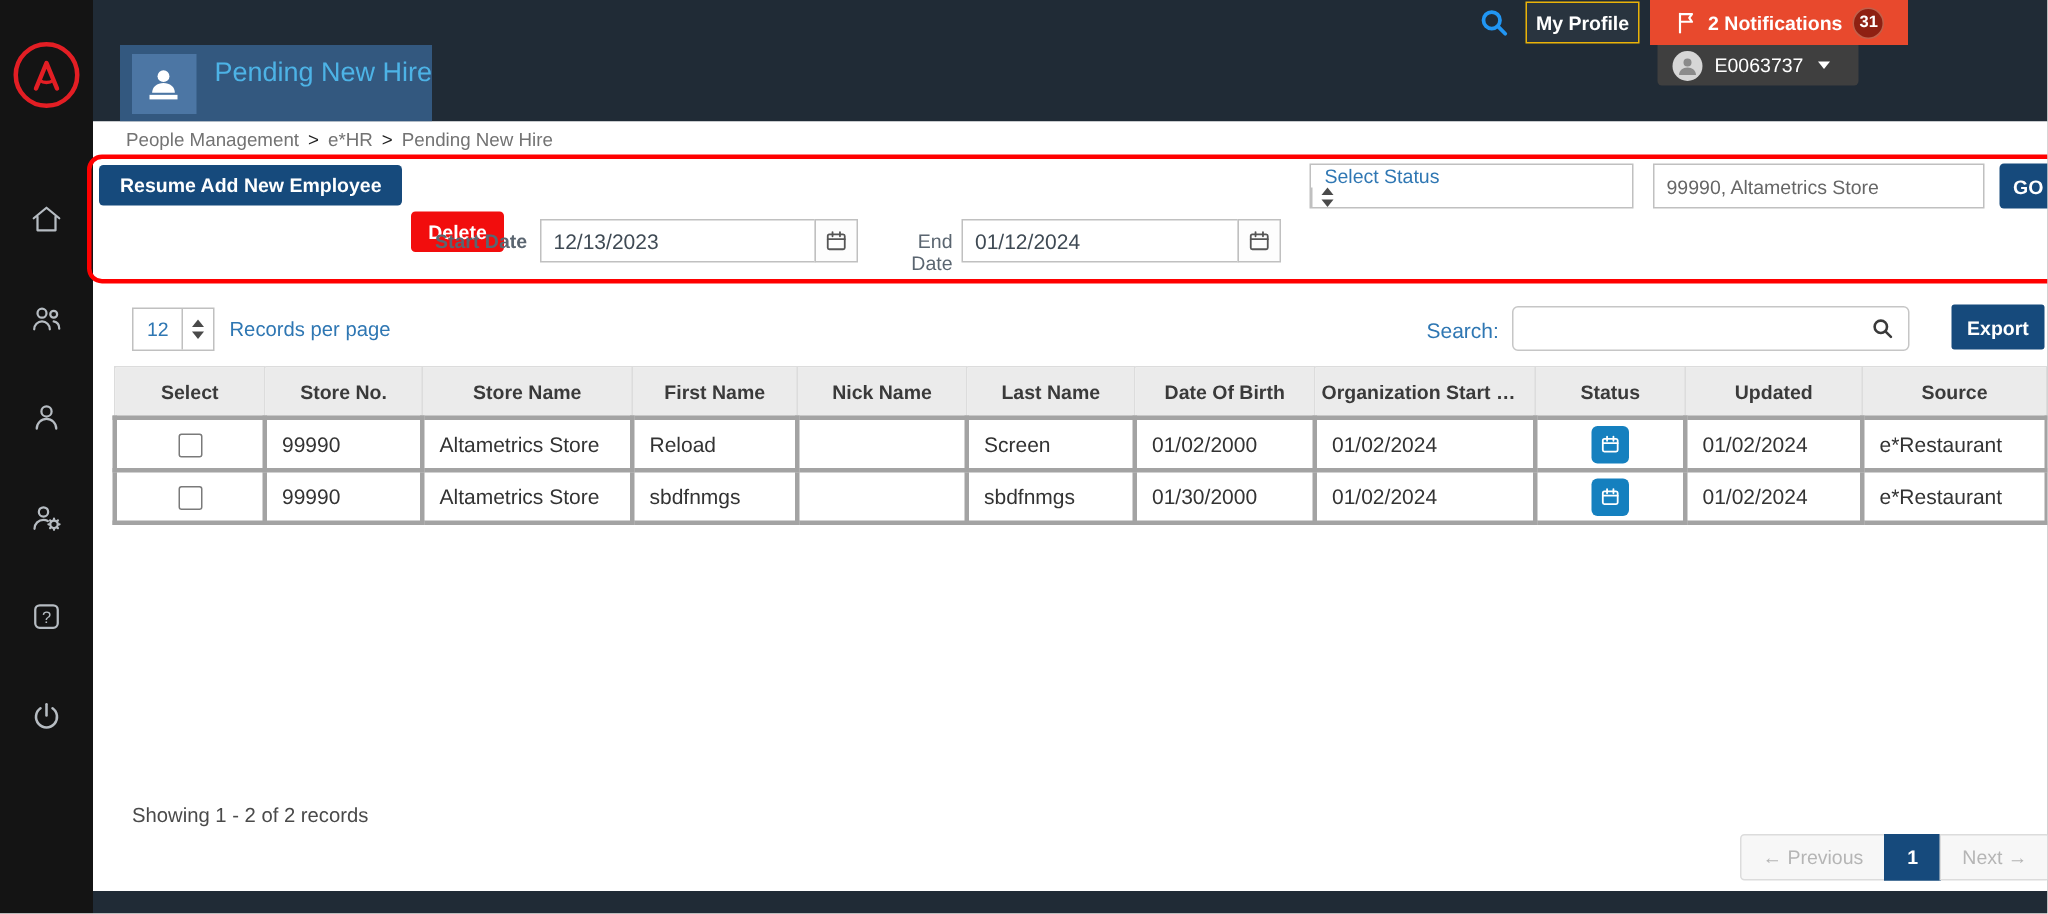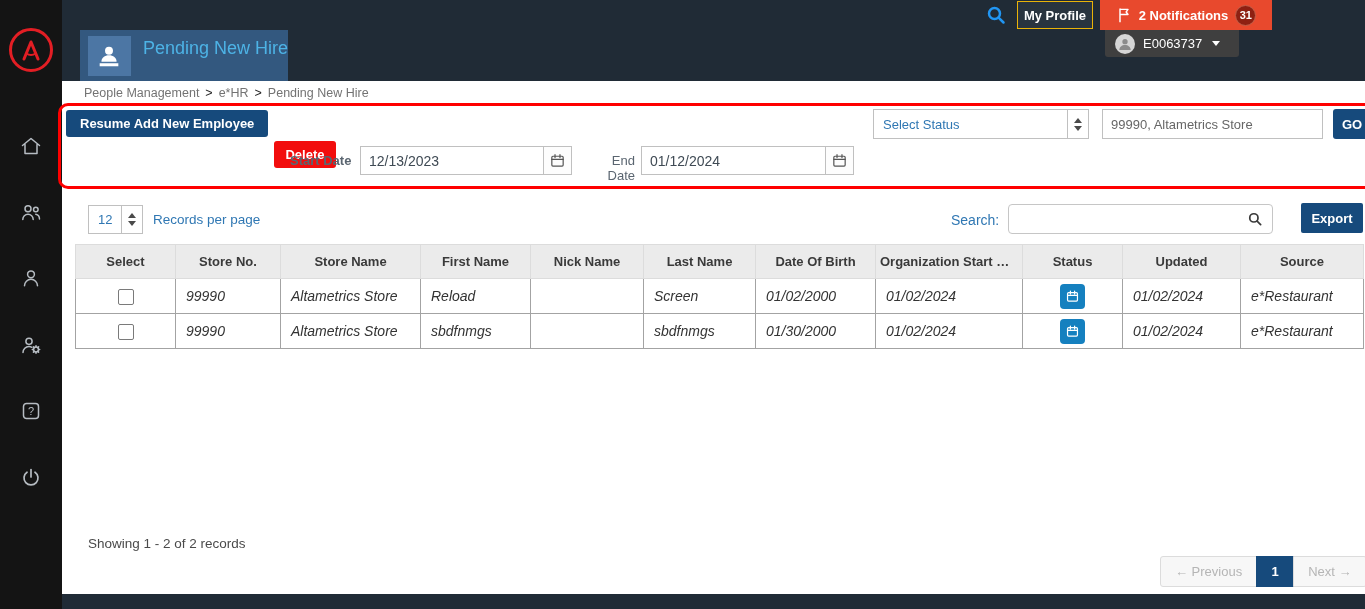--- a/index.html
+++ b/index.html
@@ -59,36 +59,36 @@
   #inp-end   { left: 641px; top: 146px; width: 185px; }
   .cal-btn { position: absolute; top: 146px; width: 29px; height: 29px; border: 1px solid #c0c0c0; background: #fdfdfd;
              display: flex; align-items: center; justify-content: center; cursor: pointer; }
   #cal-start { left: 543px; }
   #cal-end   { left: 825px; }
   .select { position: absolute; background: #fff; border: 1px solid #c0c0c0; display: flex; align-items: stretch; cursor: pointer; }
   .sel-value { flex: 1; display: flex; align-items: center; padding-left: 9px; font-size: 13px; color: #2f77b3; white-space: nowrap; overflow: hidden; }
   .spin { width: 21px; border-left: 1px solid #c0c0c0; display: flex; flex-direction: column; align-items: center; justify-content: center; gap: 3px; }
   .tri-up   { width: 0; height: 0; border-left: 4px solid transparent; border-right: 4px solid transparent; border-bottom: 5px solid #4a4a4a; }
   .tri-down { width: 0; height: 0; border-left: 4px solid transparent; border-right: 4px solid transparent; border-top: 5px solid #4a4a4a; }
-  #sel-status { left: 873px; top: 109px; width: 216px; height: 30px; }
+  #sel-status { left: 873px; top: 109px; width: 216px; height: 30px; flex-direction: column; }
   #inp-store  { left: 1102px; top: 109px; width: 221px; height: 30px; font-size: 13px; color: #666; }
   
   #sel-perpage { left: 88px; top: 205px; width: 55px; height: 29px; justify-content: space-between; }
   #lbl-records { position: absolute; left: 153px; top: 212px; font-size: 13.5px; color: #2f77b3; }
   #lbl-search  { position: absolute; left: 951px; top: 212px; font-size: 14px; color: #2f77b3; }
   .search-box { position: absolute; left: 1008px; top: 204px; width: 265px; height: 30px; border: 1px solid #c6c6c6;
                 border-radius: 4px; background: #fff; display: flex; align-items: center; padding: 0 8px; }
   .search-box input { flex: 1; border: none; outline: none; font-family: "Liberation Sans", sans-serif; font-size: 13px; color: #333; background: transparent; }
   #btn-export { position: absolute; left: 1301px; top: 203px; width: 62px; height: 30px; border-radius: 2px; }
   
   .grid { position: absolute; left: 75px; top: 244px; width: 1288px; border-collapse: collapse; table-layout: fixed; }
   .grid th { height: 34px; background: #ebebeb; border: 1px solid #dcdcdc; font-size: 13px; font-weight: 700; color: #3a3a3a;
              text-align: center; overflow: hidden; white-space: nowrap; text-overflow: ellipsis; padding: 0 4px; }
-  .grid td { height: 35px; border: 1px solid #a3a3a3; font-size: 14px; color: #333; padding: 0 10px;
-             white-space: nowrap; overflow: hidden; background: #fff; font-style: italic; }
+  .grid td { height: 35px; border: 3px solid #a3a3a3; font-size: 14px; color: #333; padding: 0 10px;
+             white-space: nowrap; overflow: hidden; background: #fff; }
   .grid td.c { text-align: center; padding: 0; }
   .checkbox { display: inline-block; width: 16px; height: 16px; border: 1px solid #7a7a7a; border-radius: 2px; background: #fff;
               vertical-align: middle; cursor: pointer; }
   .status-icon { display: inline-flex; width: 25px; height: 25px; border-radius: 4px; background: #1580bf;
                  align-items: center; justify-content: center; vertical-align: middle; cursor: pointer; }
   
   #showing { position: absolute; left: 88px; top: 536px; font-size: 13.5px; color: #4a4a4a; }
   .pagination { position: absolute; left: 1160px; top: 556px; height: 31px; display: flex; }
   .page-tile { height: 31px; display: flex; align-items: center; justify-content: center; border: 1px solid #dcdcdc;
                background: #f7f7f7; color: #b5b5b5; font-size: 13px; padding: 0 14px; margin-left: -1px; cursor: pointer; white-space: nowrap; }

